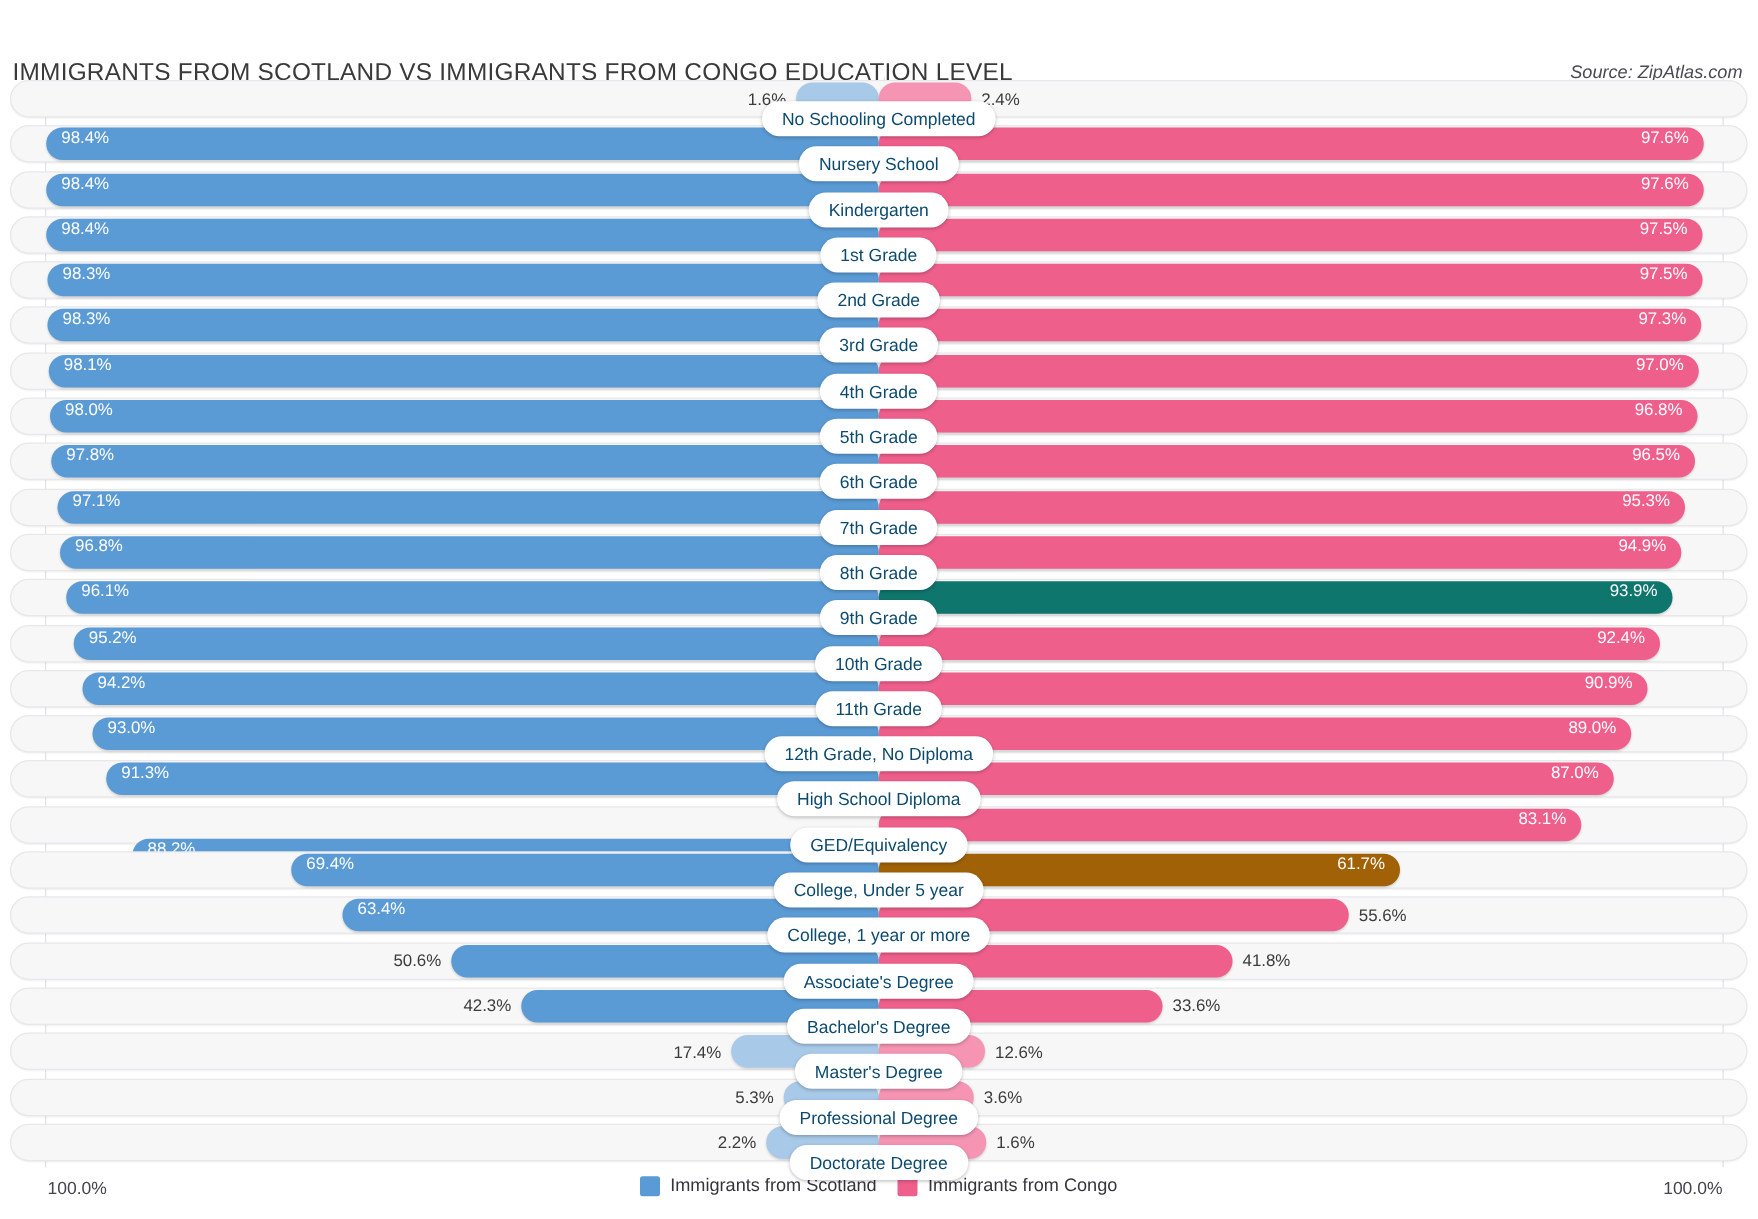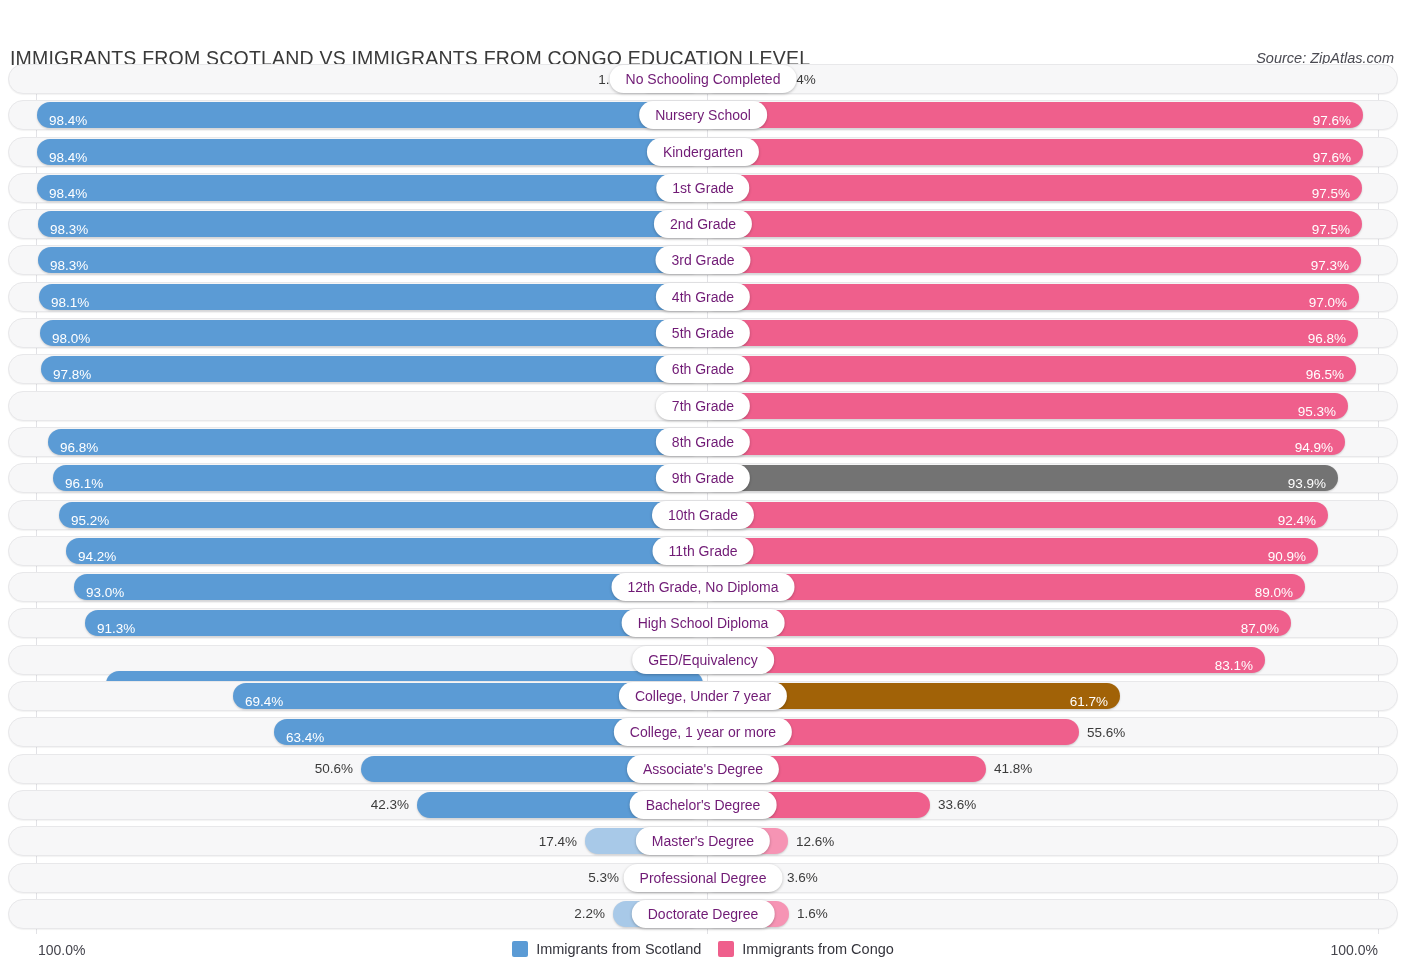--- a/index.html
+++ b/index.html
@@ -109,21 +109,21 @@
     display: flex;
     align-items: center;
     justify-content: flex-start;
   }
 
   .bar {
     height: 26px;
     border-radius: 13px;
     box-sizing: border-box;
     display: flex;
-    align-items: flex-end;
+    align-items: flex-start;
     box-shadow: 0 1px 2px rgba(0,0,0,.18);
   }
   .bar-left {
     justify-content: flex-start;
     padding-left: 12px;
   }
   .bar-right {
     justify-content: flex-end;
     padding-right: 12px;
   }
@@ -138,29 +138,29 @@
     color: #3b3b3b;
     white-space: nowrap;
   }
   .val-out.left  { margin-right: 8px; }
   .val-out.right { margin-left: 8px; }
 
   
   .pill {
     position: absolute;
     left: 50%;
-    top: 3px;
+    top: 19px;
     transform: translateX(-50%);
     height: 28px;
     line-height: 28px;
     padding: 0 16px;
     background: #ffffff;
     border-radius: 15px;
     font-size: 14px;
-    color: #701a75;
+    color: #0c4a6e;
     white-space: nowrap;
     box-shadow: 0 1px 3px rgba(0,0,0,.26);
     z-index: 5;
   }
 
   
   .footer {
     position: absolute;
     left: 0;
     top: 934px;
@@ -342,20 +342,25 @@
           </div>
           <div class="barwrap-right">
             <div class="bar bar-right" style="width: 653px; background: rgb(239, 95, 140);">
               <span class="val-in">96.5%</span>
             </div>
           </div>
           <div class="pill">6th Grade</div>
         </div>
         <div class="row">
           <div class="track"></div>
+          <div class="barwrap-left">
+            <div class="bar bar-left" style="width: 657px; background: rgb(91, 155, 213);">
+              <span class="val-in">97.1%</span>
+            </div>
+          </div>
           <div class="barwrap-right">
             <div class="bar bar-right" style="width: 645px; background: rgb(239, 95, 140);">
               <span class="val-in">95.3%</span>
             </div>
           </div>
           <div class="pill">7th Grade</div>
         </div>
         <div class="row">
           <div class="track"></div>
           <div class="barwrap-left">
@@ -371,21 +376,21 @@
           <div class="pill">8th Grade</div>
         </div>
         <div class="row">
           <div class="track"></div>
           <div class="barwrap-left">
             <div class="bar bar-left" style="width: 650px; background: rgb(91, 155, 213);">
               <span class="val-in">96.1%</span>
             </div>
           </div>
           <div class="barwrap-right">
-            <div class="bar bar-right" style="width: 635px; background: #737373;">
+            <div class="bar bar-right" style="width: 635px; background: #0f766e;">
               <span class="val-in">93.9%</span>
             </div>
           </div>
           <div class="pill">9th Grade</div>
         </div>
         <div class="row">
           <div class="track"></div>
           <div class="barwrap-left">
             <div class="bar bar-left" style="width: 644px; background: rgb(91, 155, 213);">
               <span class="val-in">95.2%</span>
@@ -459,21 +464,21 @@
           <div class="barwrap-left">
             <div class="bar bar-left" style="width: 470px; background: rgb(91, 155, 213);">
               <span class="val-in">69.4%</span>
             </div>
           </div>
           <div class="barwrap-right">
             <div class="bar bar-right" style="width: 417px; background: #a16207;">
               <span class="val-in">61.7%</span>
             </div>
           </div>
-          <div class="pill">College, Under 7 year</div>
+          <div class="pill">College, Under 5 year</div>
         </div>
         <div class="row">
           <div class="track"></div>
           <div class="barwrap-left">
             <div class="bar bar-left" style="width: 429px; background: rgb(91, 155, 213);">
               <span class="val-in">63.4%</span>
             </div>
           </div>
           <div class="barwrap-right">
             <div class="bar bar-right" style="width: 376px; background: rgb(239, 95, 140);"></div>

